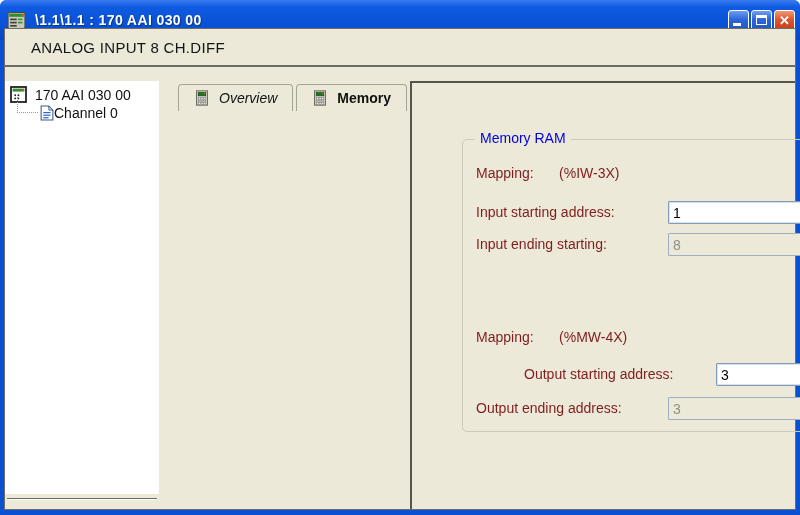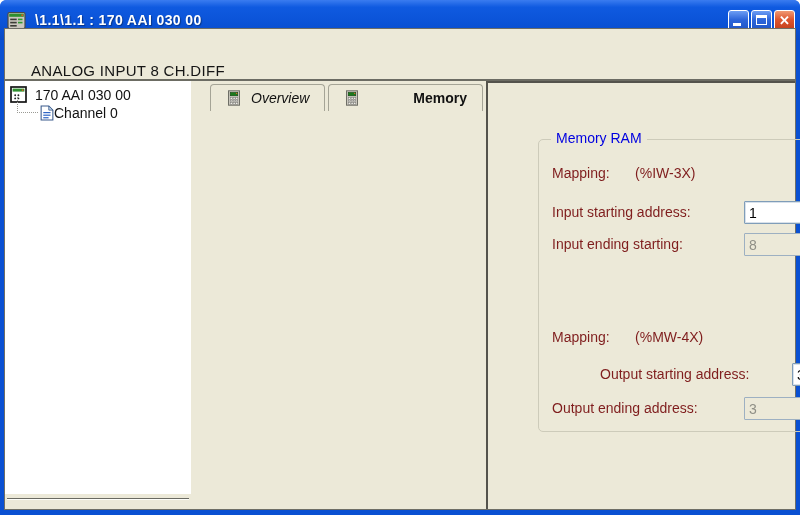--- a/index.html
+++ b/index.html
@@ -26,28 +26,28 @@
   .glyph-min { position:absolute; left:4px; bottom:4px; width:8px; height:3px; background:#fff; }
   .glyph-max { position:absolute; left:4px; top:4px; width:11px; height:10px;
                border:1px solid #fff; border-top:3px solid #fff; }
   .glyph-close { position:absolute; inset:0; color:#fff; font-size:13px; font-weight:bold;
                  display:flex; align-items:center; justify-content:center; line-height:1; }
 
   
   .body { position:absolute; left:4px; right:4px; top:28px; bottom:5px;
           background:#ece9d8; border:1px solid #6e6e66; }
 
-  .doc-header { height:52px; border-bottom:2px solid #6c6c63; display:flex;
-                align-items:flex-end; padding-left:26px; font-size:15px;
+  .doc-header { height:38px; border-bottom:2px solid #6c6c63; display:flex;
+                align-items:center; padding-left:26px; font-size:15px;
                 color:#151515; letter-spacing:0.3px; }
 
   .main { position:absolute; left:0; right:0; top:52px; bottom:0; display:flex; }
 
   
-  .tree-col { width:186px; flex:0 0 auto; display:flex; flex-direction:column;
+  .tree-col { width:154px; flex:0 0 auto; display:flex; flex-direction:column;
               background:#ece9d8; }
   .tree-view { flex:1 1 auto; background:#fff; overflow:hidden; padding-top:5px; }
   .tree-hscroll { height:2px; background:#6a6a62; margin:4px 2px 0 2px;
                   border-bottom:1px solid #fdfdf8; }
   .tree-bottom-spacer { height:9px; }
 
   .tree-node { display:flex; align-items:center; font-size:14px; color:#111;
                white-space:nowrap; cursor:default; }
   .tree-node.root { padding-left:5px; gap:8px; }
   .tree-node.child { padding-left:35px; margin-top:2px; position:relative; }
@@ -59,21 +59,21 @@
   
   .tab-col { flex:1 1 auto; display:flex; flex-direction:row; background:#ece9d8;
              min-width:0; }
   .tabstrip { height:30px; flex:0 0 auto; display:flex; align-items:flex-end;
               padding-left:8px; }
   .tab { display:flex; align-items:center; gap:9px; height:27px; padding:0 15px;
          border:1px solid #a5a496; border-bottom:none; border-radius:4px 4px 0 0;
          background:#ece9d8; font-size:14px; color:#111; cursor:pointer;
          margin-right:3px; position:relative; top:0; }
   .tab .lbl-overview { font-style:italic; }
-  .tab .lbl-memory { font-weight:bold;margin-left:44px; }
+  .tab .lbl-memory { font-weight:bold; }
   .tab-icon { width:16px; height:16px; flex:0 0 auto; }
 
   .pane { flex:1 1 auto; border-top:2px solid #54534c; border-left:2px solid #54534c;
           position:relative; background:#ece9d8; }
 
   
   .groupbox { position:absolute; left:50px; top:56px; width:528px; height:293px;
               border:1px solid #cdcbba; border-radius:5px; }
   .legend { position:absolute; top:-10px; left:12px; background:#ece9d8;
             padding:0 5px; font-size:14px; color:#0000e0; }

